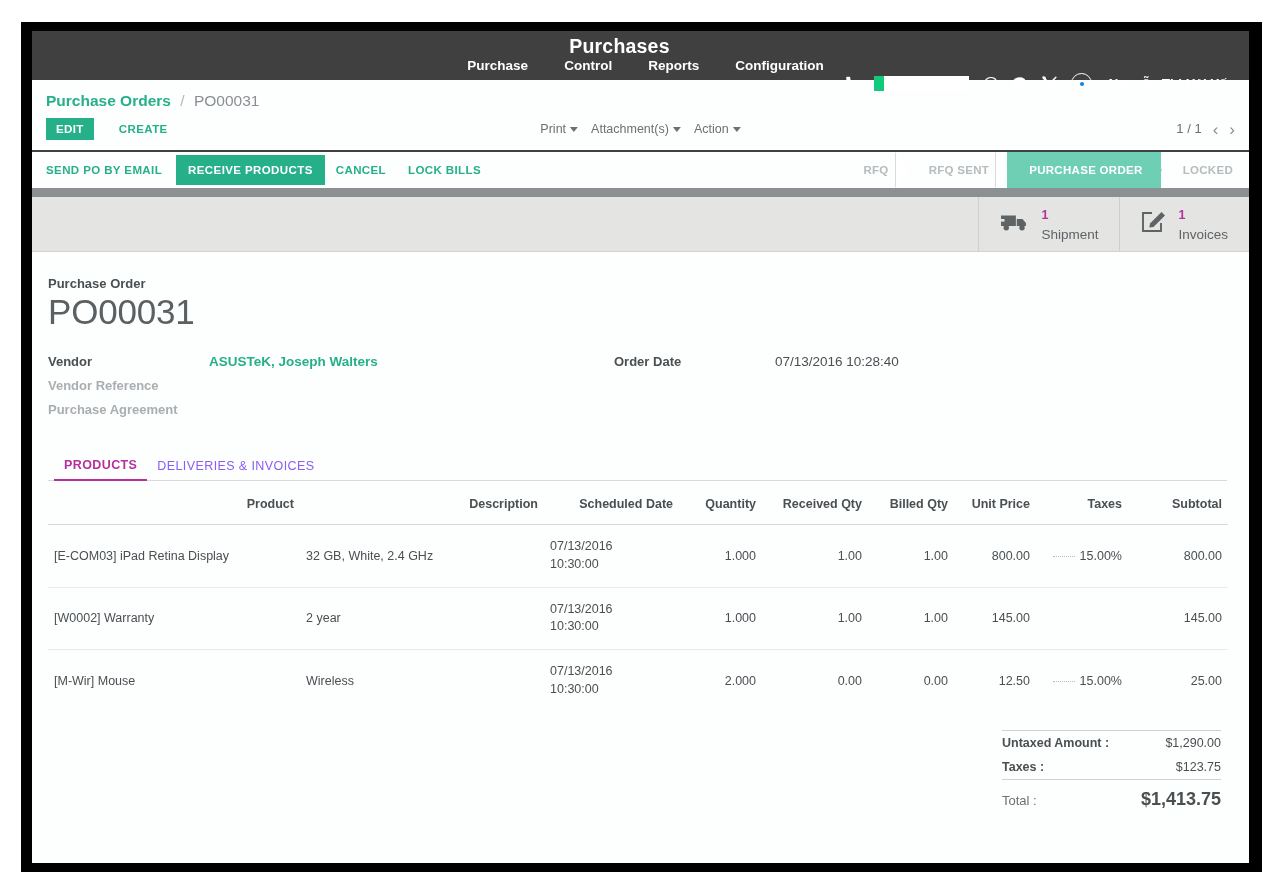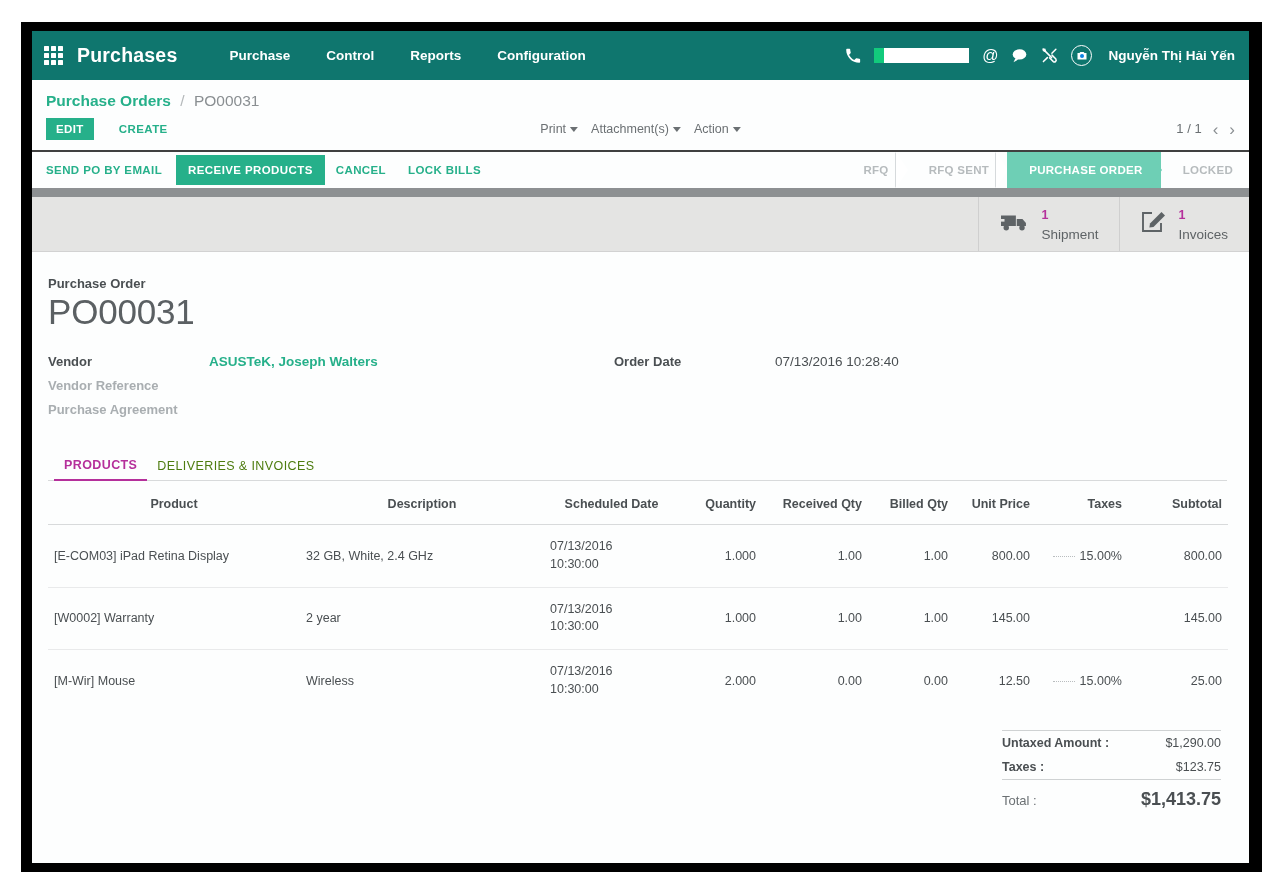--- a/index.html
+++ b/index.html
@@ -21,25 +21,26 @@
   #page {
     position: relative;
     width: 100%; height: 100%;
     background: #fdfefe;
     overflow: hidden;
   }
 
   
   .topbar {
     height: 49px;
-    background: #0f766e;
+    background: #404040;
     display: flex;
     align-items: center;
     padding: 0 14px 0 12px;
     color: #ffffff;
+    flex-direction: column;
   }
   .apps-grid { width: 19px; height: 19px; display: grid;
     grid-template-columns: repeat(3, 1fr); grid-template-rows: repeat(3, 1fr);
     gap: 2px; margin-right: 14px; cursor: pointer; }
   .apps-grid i { background: #ffffff; display: block; border-radius: 0.5px; }
   .brand { font-size: 19.5px; font-weight: bold; letter-spacing: .2px; margin-right: 40px; }
   .menu { display: flex; align-items: center; gap: 24px; font-size: 13.5px; font-weight: bold; }
   .menu span { cursor: pointer; margin-left: 12px; }
   .top-right { margin-left: auto; display: flex; align-items: center; gap: 13px; }
   .icn { display: inline-flex; align-items: center; justify-content: center; cursor: pointer; }
@@ -145,32 +146,32 @@
   .frow { display: flex; align-items: baseline; height: 24px; }
   .frow .fname { width: 161px; font-size: 13px; font-weight: bold; color: #4a4f52; }
   .frow .fname.empty { color: #a9aeb1; }
   .frow .fval { font-size: 13.5px; color: #4a4f52; }
   .frow .fval.link { color: #26b08a; font-weight: bold; cursor: pointer; }
 
   
   .tabs { display: flex; align-items: flex-end; margin-top: 26px;
     border-bottom: 1px solid #d8dadb; padding-left: 6px; }
   .tab { font-size: 12.5px; letter-spacing: .4px; padding: 6px 10px 7px 10px;
-    color: #4d7c0f; cursor: pointer; }
+    color: #8b5cf6; cursor: pointer; }
   .tab.active { color: #b5309b; font-weight: bold;
     border-bottom: 2px solid #b5309b; margin-bottom: -1px; }
 
   
   table.lines { width: 100%; border-collapse: collapse; table-layout: fixed; }
   table.lines th {
     font-size: 12.5px; font-weight: bold; color: #4a4f52;
     padding: 16px 6px 13px 6px; border-bottom: 1px solid #d8dadb;
     text-align: right; white-space: nowrap;
   }
-  table.lines th.l { text-align: center; }
+  table.lines th.l { text-align: right; }
   table.lines td {
     font-size: 12.5px; color: #4a4f52; padding: 13px 6px;
     border-bottom: 1px solid #e9eaeb; text-align: right; vertical-align: middle;
   }
   table.lines td.l { text-align: left; }
   table.lines tr:last-child td { border-bottom: none; }
   .dt { line-height: 1.42; }
   .tax-cell { position: relative; }
   .dots { display: inline-block; width: 22px; margin-right: 5px;
     border-top: 1px dotted #b9bdbf; vertical-align: 3px; }

